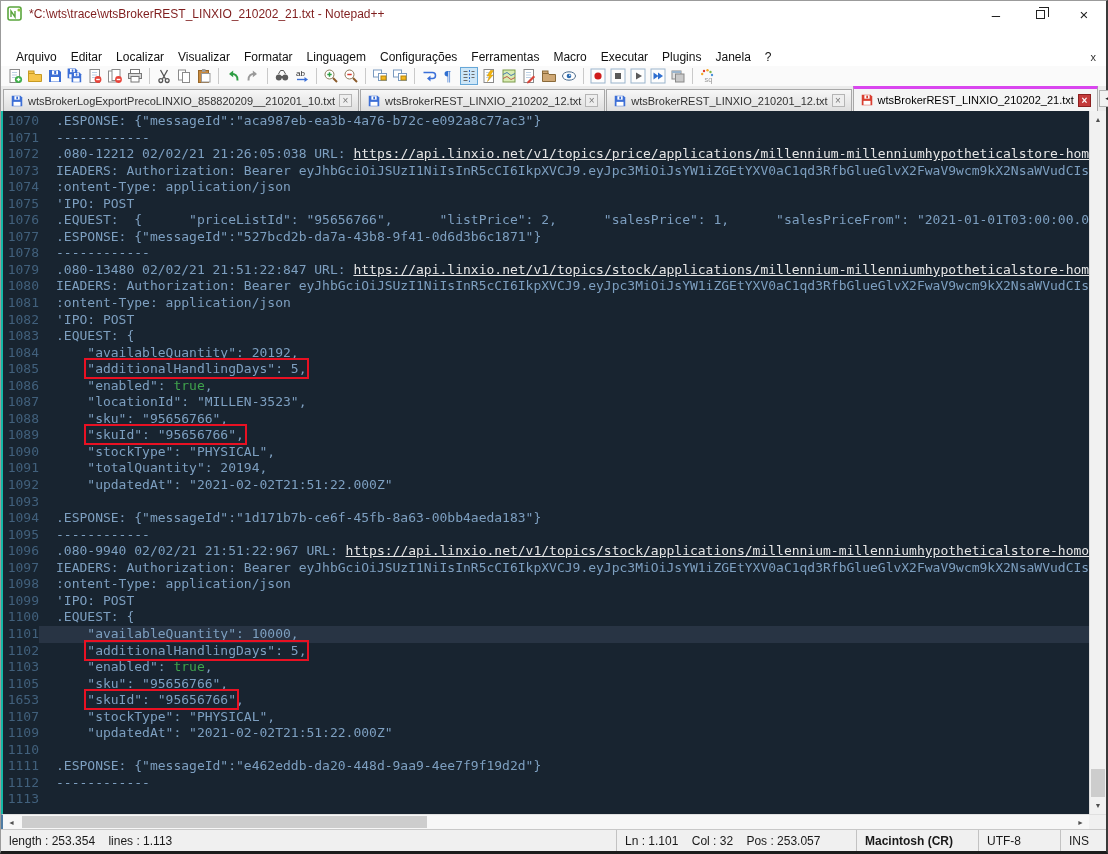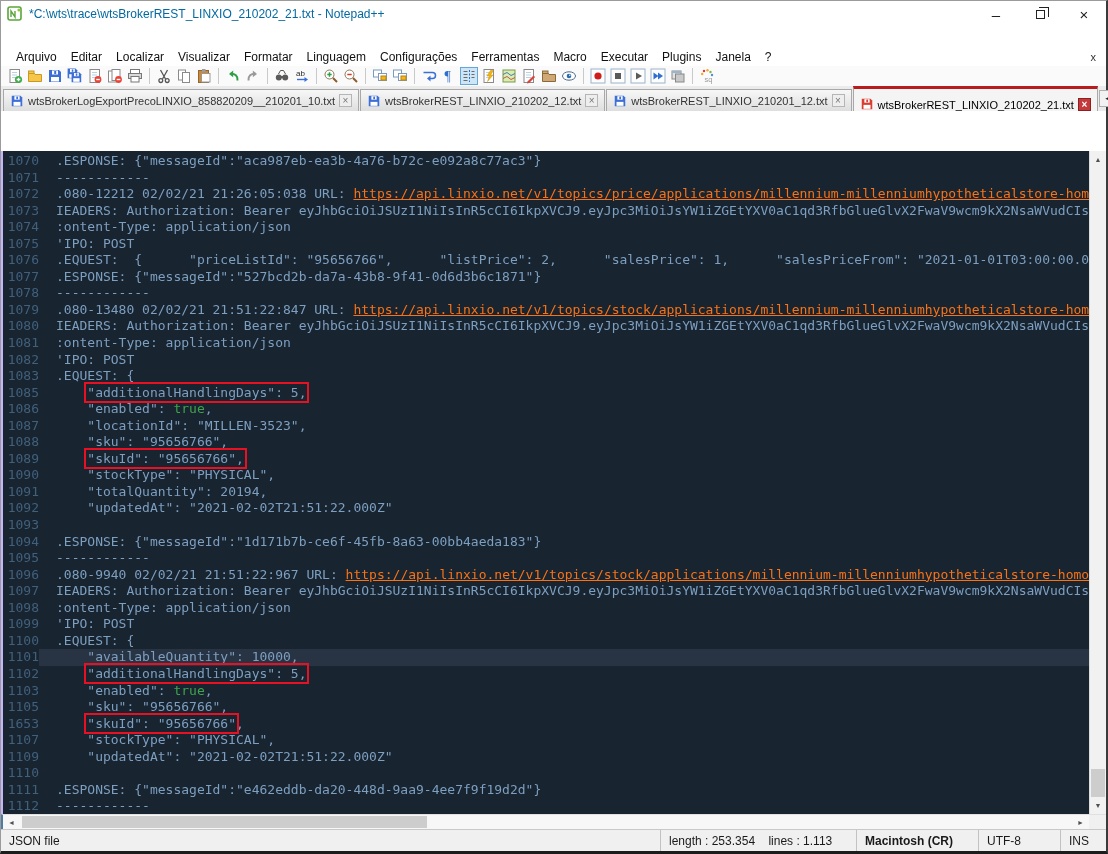--- a/index.html
+++ b/index.html
@@ -4,21 +4,21 @@
 <style>
   * { margin:0; padding:0; box-sizing:border-box; }
   body { width:1108px; height:854px; overflow:hidden; background:#fff;
          font-family:"Liberation Sans","DejaVu Sans",sans-serif; }
   .win { width:1108px; height:854px; display:flex; flex-direction:column;
          border:1px solid #9b9b9b; border-bottom:3px solid #1c1c1c; border-right:2px solid #3a3a3a; }
 
   
   .title-bar { height:26px; background:#fff; display:flex; align-items:center; padding-left:6px; flex:0 0 auto; }
   .app-icon { width:16px; height:16px; margin-right:6px; flex:0 0 auto; }
-  .title-text { font-size:12px; color:#0369a1; white-space:nowrap; }
+  .title-text { font-size:12px; color:#7f1d1d; white-space:nowrap; }
   .win-controls { margin-left:auto; display:flex; height:100%; }
   .wc { width:44px; display:flex; align-items:center; justify-content:center; color:#222; font-size:15px; cursor:default; }
   .wc-restore i { display:block; width:9px; height:9px; border:1px solid #222; position:relative; background:#fff; }
   .wc-restore i:before { content:""; position:absolute; top:-4px; left:2px; width:9px; height:9px; border:1px solid #222; border-left:none; border-bottom:none; }
 
   
   .menu-bar { height:18px; background:#fff; display:flex; align-items:center; padding-left:8px; font-size:12px; color:#111; flex:0 0 auto;margin-top:21px; }
   .menu-item { padding:1px 7px; white-space:nowrap; }
   .menu-close { margin-left:auto; margin-right:10px; font-size:11px; color:#333; }
 
@@ -27,40 +27,40 @@
   .tbi { width:18px; height:18px; display:inline-flex; align-items:center; justify-content:center; margin:0 1px; border:1px solid transparent; }
   .tbi svg { width:16px; height:16px; }
   .tbi.pressed { background:#cde6f7; border:1px solid #66a7d8; }
   .tsep { width:1px; height:16px; background:#c9c9c9; margin:0 4px; display:inline-block; }
 
   
   .tab-bar { height:25px; background:#ebebeb; display:flex; align-items:flex-end; padding-left:2px; flex:0 0 auto; }
   .tab { height:22px; display:flex; align-items:center; gap:4px; padding:0 6px; margin-right:1px;
          background:linear-gradient(#f7f7f7,#dedede); border:1px solid #a8a8a8; border-bottom:none;
          font-size:11px; color:#333; white-space:nowrap; }
-  .tab.active { height:25px; background:#f4f4f4; border-top:3px solid #b91c1c; color:#000;align-items:flex-end; }
+  .tab.active { height:25px; background:#f4f4f4; border-top:3px solid #d946ef; color:#000; }
   .tab-floppy { width:14px; height:14px; color:#3d6fd6; display:inline-flex; }
   .tab.modified .tab-floppy { color:#d93f31; }
   .tab-floppy svg { width:14px; height:14px; }
   .tab-close { width:13px; height:13px; font-size:10px; line-height:12px; text-align:center; color:#777; border:1px solid #b5b5b5; background:#eee; }
   .tab.active .tab-close { background:#c43a3a; color:#fff; border-color:#8c2020; font-weight:bold; }
   .tab-scroll { margin-left:auto; display:flex; gap:2px; align-self:center; margin-right:2px; }
   .tab-scroll span { width:18px; height:17px; border:1px solid #b0b0b0; background:#f2f2f2; font-size:8px; color:#222; display:flex; align-items:center; justify-content:center; }
 
   
-  .editor-row { flex:1 1 auto; display:flex; min-height:0; border-left:2px solid #c4b5fd;margin-top:40px; }
+  .editor-row { flex:1 1 auto; display:flex; min-height:0; border-left:2px solid #14b8a6; }
   .editor { flex:1 1 auto; background:#182430; overflow:hidden; padding-top:2px; position:relative; }
   .eline { height:16.55px; display:flex; font-family:"DejaVu Sans Mono","Liberation Mono",monospace;
            font-size:13px; line-height:16.55px; white-space:pre; }
   .lnum { width:36px; text-align:right; color:#41607c; flex:0 0 auto; }
   .lparts { flex:1 1 auto; padding-left:17px; color:#7d9fc0; }
   .eline.cur .lparts { background:#283444; }
   .seg-p { color:#7d9fc0; }
   .seg-g { color:#3fa34d; }
-  .seg-u { color:#f97316; text-decoration:underline; }
+  .seg-u { color:#e5e5e5; text-decoration:underline; }
   .seg-b { color:#7d9fc0; outline:2px solid #e81123; outline-offset:1px; position:relative; z-index:2; }
 
   
   .vscroll { width:17px; flex:0 0 auto; background:#f1f1f1; position:relative; border-left:1px solid #dcdcdc; }
   .vs-arrow { height:17px; display:flex; align-items:center; justify-content:center; font-size:7px; color:#505050; }
   .vs-arrow.down { position:absolute; bottom:0; left:0; right:0; }
   .vthumb { position:absolute; left:1px; right:1px; bottom:17px; height:28px; background:#cdcdcd; }
 
   
   .hscroll { height:15px; flex:0 0 auto; display:flex; background:#f7f7f7; border-top:1px solid #e0e0e0; position:relative; border-left:2px solid #4f7ca3; }
@@ -413,20 +413,21 @@
         <div class="eline"><span class="lnum">1074</span><span class="lparts"><span class="seg-p">:ontent-Type: application/json</span></span></div>
         <div class="eline"><span class="lnum">1075</span><span class="lparts"><span class="seg-p">'IPO: POST</span></span></div>
         <div class="eline"><span class="lnum">1076</span><span class="lparts"><span class="seg-p">.EQUEST:  {      "priceListId": "95656766",      "listPrice": 2,      "salesPrice": 1,      "salesPriceFrom": "2021-01-01T03:00:00.000z</span></span></div>
         <div class="eline"><span class="lnum">1077</span><span class="lparts"><span class="seg-p">.ESPONSE: {"messageId":"527bcd2b-da7a-43b8-9f41-0d6d3b6c1871"}</span></span></div>
         <div class="eline"><span class="lnum">1078</span><span class="lparts"><span class="seg-p">------------</span></span></div>
         <div class="eline"><span class="lnum">1079</span><span class="lparts"><span class="seg-p">.080-13480 02/02/21 21:51:22:847 URL: </span><span class="seg-u">https://api.linxio.net/v1/topics/stock/applications/millennium-millenniumhypotheticalstore-hom</span></span></div>
         <div class="eline"><span class="lnum">1080</span><span class="lparts"><span class="seg-p">IEADERS: Authorization: Bearer eyJhbGciOiJSUzI1NiIsInR5cCI6IkpXVCJ9.eyJpc3MiOiJsYW1iZGEtYXV0aC1qd3RfbGlueGlvX2FwaV9wcm9kX2NsaWVudCIs</span></span></div>
         <div class="eline"><span class="lnum">1081</span><span class="lparts"><span class="seg-p">:ontent-Type: application/json</span></span></div>
         <div class="eline"><span class="lnum">1082</span><span class="lparts"><span class="seg-p">'IPO: POST</span></span></div>
         <div class="eline"><span class="lnum">1083</span><span class="lparts"><span class="seg-p">.EQUEST: {</span></span></div>
+        <div class="eline"><span class="lnum">1084</span><span class="lparts"><span class="seg-p">    "availableQuantity": 20192,</span></span></div>
         <div class="eline"><span class="lnum">1085</span><span class="lparts"><span class="seg-p">    </span><span class="seg-b">"additionalHandlingDays": 5,</span></span></div>
         <div class="eline"><span class="lnum">1086</span><span class="lparts"><span class="seg-p">    "enabled": </span><span class="seg-g">true</span><span class="seg-p">,</span></span></div>
         <div class="eline"><span class="lnum">1087</span><span class="lparts"><span class="seg-p">    "locationId": "MILLEN-3523",</span></span></div>
         <div class="eline"><span class="lnum">1088</span><span class="lparts"><span class="seg-p">    "sku": "95656766",</span></span></div>
         <div class="eline"><span class="lnum">1089</span><span class="lparts"><span class="seg-p">    </span><span class="seg-b">"skuId": "95656766",</span></span></div>
         <div class="eline"><span class="lnum">1090</span><span class="lparts"><span class="seg-p">    "stockType": "PHYSICAL",</span></span></div>
         <div class="eline"><span class="lnum">1091</span><span class="lparts"><span class="seg-p">    "totalQuantity": 20194,</span></span></div>
         <div class="eline"><span class="lnum">1092</span><span class="lparts"><span class="seg-p">    "updatedAt": "2021-02-02T21:51:22.000Z"</span></span></div>
         <div class="eline"><span class="lnum">1093</span><span class="lparts"></span></div>
         <div class="eline"><span class="lnum">1094</span><span class="lparts"><span class="seg-p">.ESPONSE: {"messageId":"1d171b7b-ce6f-45fb-8a63-00bb4aeda183"}</span></span></div>
@@ -458,20 +459,20 @@
   <div class="hscroll">
     <div class="hs-arrow">◄</div>
     <div class="hs-track">
       <div class="hthumb"></div>
     </div>
     <div class="hs-arrow">►</div>
     <div class="hs-corner"></div>
   </div>
 
   <div class="status-bar">
-    <span class="sseg">JSON file</span>
     <span class="sseg w-len">length : 253.354    lines : 1.113</span>
+    <span class="sseg w-pos">Ln : 1.101    Col : 32    Pos : 253.057</span>
     <span class="sseg w-eol">Macintosh (CR)</span>
     <span class="sseg w-enc">UTF-8</span>
     <span class="sseg w-ins">INS</span>
   </div>
 
 </div>
 
 </body></html>

